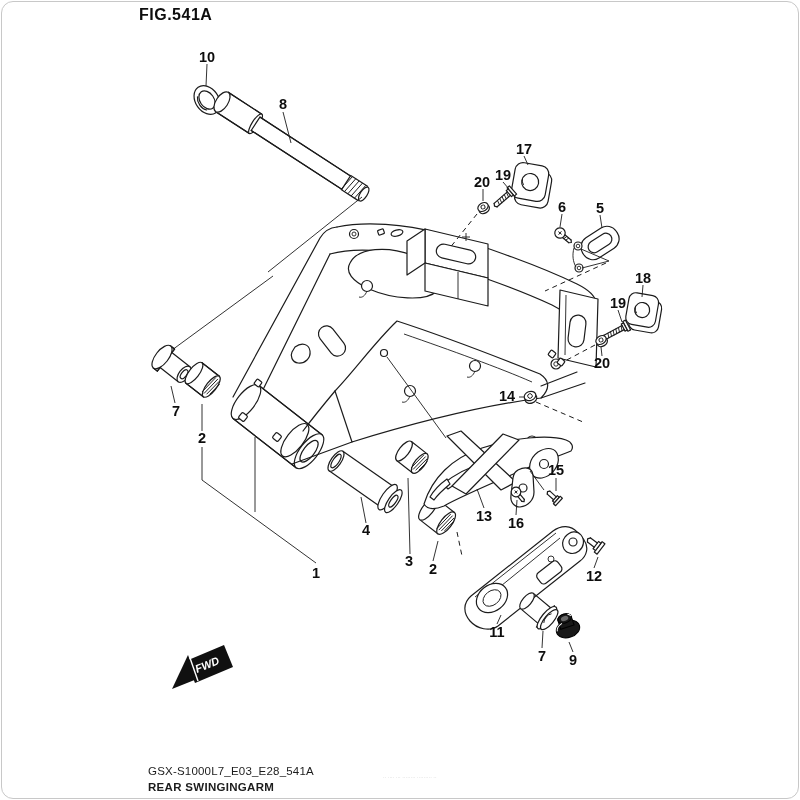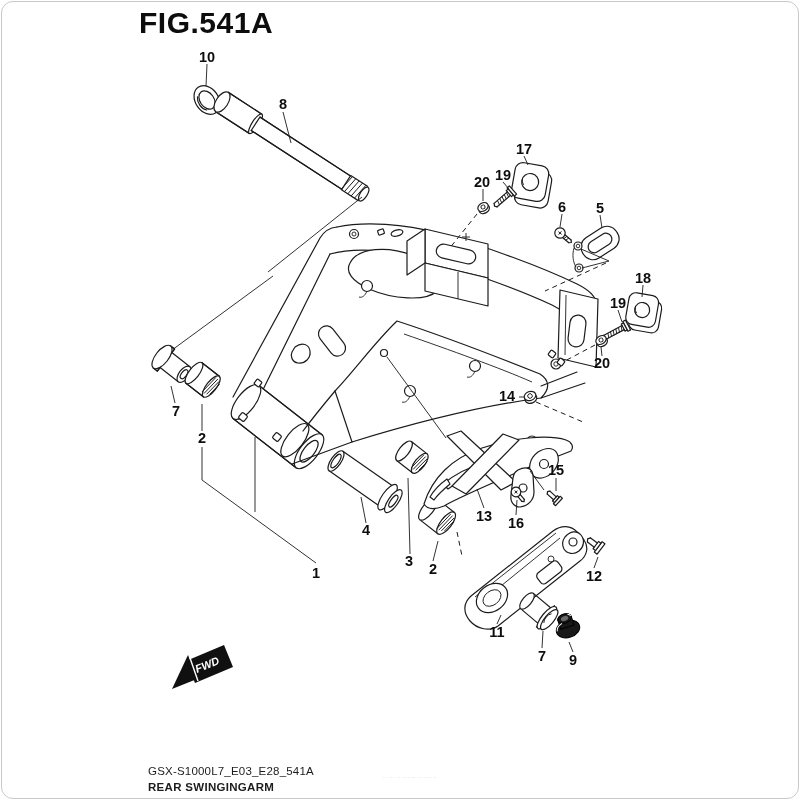--- a/index.html
+++ b/index.html
@@ -1,19 +1,19 @@
 <!DOCTYPE html>
 <html><head>
 <meta charset="utf-8">
 <style>
   html,body{margin:0;padding:0;background:#fff;}
   .page{position:relative;width:800px;height:800px;background:#ffffff;overflow:hidden;
         font-family:"Liberation Sans", sans-serif;}
   .frame{position:absolute;inset:1px;border:1px solid #c8c8c8;border-radius:12px;pointer-events:none;}
-  .fig-title{position:absolute;left:139px;top:6px;font-size:30px;font-weight:bold;
+  .fig-title{position:absolute;left:139px;top:6px;font-size:16px;font-weight:bold;
              letter-spacing:.5px;color:#0d0d0d;}
   .footer{position:absolute;left:148px;top:763px;color:#1c1c1c;line-height:16px;font-size:11.5px;}
   .footer .code{letter-spacing:.2px;}
   .footer .name{letter-spacing:.3px;font-weight:bold;}
   .watermark{position:absolute;left:383px;top:775px;width:120px;font-size:5px;color:#c2c2c2;
              line-height:5px;text-align:left;}
   svg{position:absolute;left:0;top:0;}
   .ln{stroke:#1c1c1c;stroke-width:1.2;fill:none;stroke-linecap:round;stroke-linejoin:round;}
   .lnf{stroke:#1c1c1c;stroke-width:1.2;fill:#ffffff;stroke-linecap:round;stroke-linejoin:round;}
   .thin{stroke:#1c1c1c;stroke-width:0.9;fill:none;}

